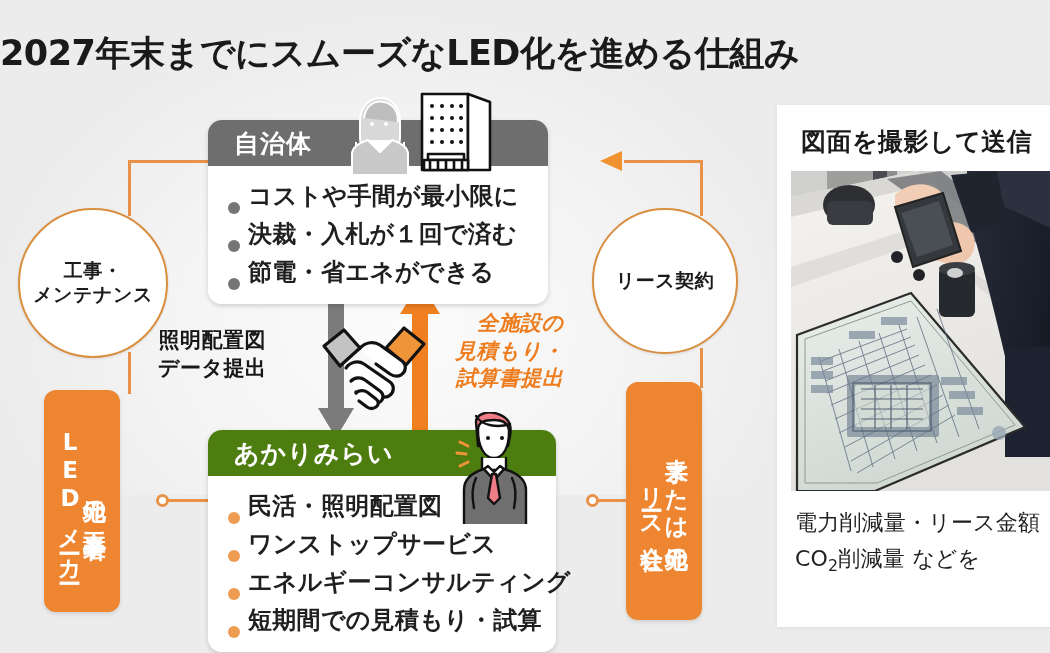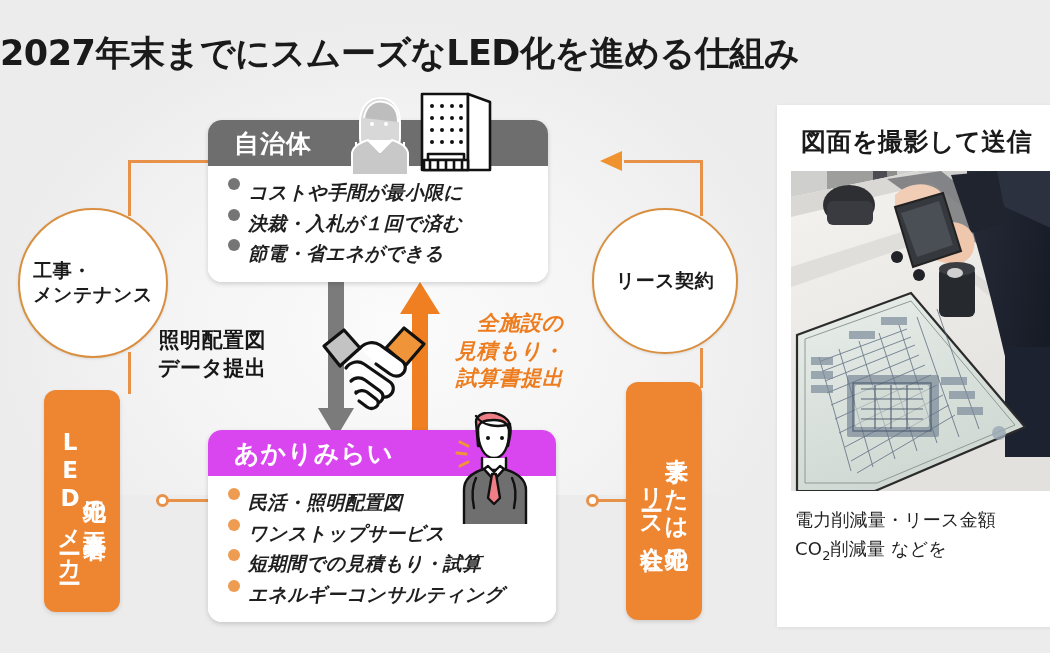--- a/index.html
+++ b/index.html
@@ -42,54 +42,53 @@
     font-size: 25px; font-weight: 700;
     letter-spacing: 1px;
     position: relative;
   }
   .card-body {
     background: #fff;
     border-radius: 0 0 14px 14px;
     padding: 10px 14px 12px 20px;
   }
   .bullet-row {
-    display: flex; align-items: flex-start;
-    font-size: 19px; font-weight: 600; color: #1f1f1f;
+    display: flex; align-items: flex-end;
+    font-size: 24px; font-weight: 600; color: #1f1f1f;
     line-height: 1.5;
     margin: 2px 0;
     letter-spacing: 0.3px;
     white-space: nowrap;
-    font-style: italic;
   }
   .dot {
     width: 12px; height: 12px; border-radius: 50%;
     margin-right: 8px; flex: 0 0 auto;
   }
 
   
   #card-gov { left: 208px; top: 120px; width: 340px; }
   #card-gov .card-head { background: #6e6e6e; }
   #card-gov .dot { background: #757575; }
 
   
   #card-akari { left: 208px; top: 430px; width: 348px; }
-  #card-akari .card-head { background: #d946ef; }
+  #card-akari .card-head { background: #4d7c0f; }
   #card-akari .dot { background: #ee9c51; }
 
   
   .illus { position: absolute; pointer-events: none; }
 
   
   .circle {
     position: absolute;
     border-radius: 50%;
     background: #fff;
     border: 2px solid #d98f3f;
     display: flex; align-items: center; justify-content: center;
-    text-align: left;
+    text-align: center;
     font-size: 19px; font-weight: 700; color: #1b1b1b;
     line-height: 1.25;
     letter-spacing: 0.5px;
     box-shadow: 0 1px 3px rgba(0,0,0,0.10);
   }
   #circle-left  { left: 18px;  top: 208px; width: 150px; height: 150px; }
   #circle-right { left: 592px; top: 208px; width: 146px; height: 146px; }
 
   
   .vbox {
@@ -147,21 +146,21 @@
     letter-spacing: 0.5px; white-space: nowrap;
   }
   #photo-frame {
     position: absolute; left: 14px; top: 66px;
     width: 266px; height: 320px;
     overflow: hidden;
     background: #c9c9c4;
   }
   #photo-caption {
     position: absolute; left: 18px; top: 400px;
-    font-size: 18px; color: #1f1f1f; line-height: 1.62;
+    font-size: 22px; color: #1f1f1f; line-height: 1.62;
     letter-spacing: 0.2px;
   }
   #photo-caption div { white-space: nowrap; }
   .sub { font-size: 0.72em; vertical-align: sub; }
 </style>
 </head>
 <body>
 
 <div id="stage">
 
@@ -308,25 +307,25 @@
       <div class="bullet-row">
         <span class="dot"></span>
         <span>民活・照明配置図</span>
       </div>
       <div class="bullet-row">
         <span class="dot"></span>
         <span>ワンストップサービス</span>
       </div>
       <div class="bullet-row">
         <span class="dot"></span>
+        <span>エネルギーコンサルティング</span>
+      </div>
+      <div class="bullet-row">
+        <span class="dot"></span>
         <span>短期間での見積もり・試算</span>
-      </div>
-      <div class="bullet-row">
-        <span class="dot"></span>
-        <span>エネルギーコンサルティング</span>
       </div>
     </div>
 
     <svg class="illus" style="left:238px; top:-18px;" width="96" height="112" viewBox="0 0 96 112">
       <g stroke="#111" stroke-width="2.4" stroke-linejoin="round" stroke-linecap="round">
         <path d="M30 10 C30 2 42 -2 52 2 C64 6 66 14 64 24 L62 34 L32 34 Z" fill="#ef7d85"></path>
         <path d="M32 18 C32 34 38 46 48 46 C58 46 63 34 63 20 C63 12 58 8 48 8 C38 8 32 10 32 18 Z" fill="#fff"></path>
         <path d="M30 4 C36 14 52 16 64 12" fill="none"></path>
         <path d="M36 46 L36 58 L60 58 L60 46" fill="#fff"></path>
         <path d="M18 112 L18 78 C18 66 28 60 38 57 L48 68 L58 57 C68 60 80 66 80 78 L80 112" fill="#6f6f6f"></path>

